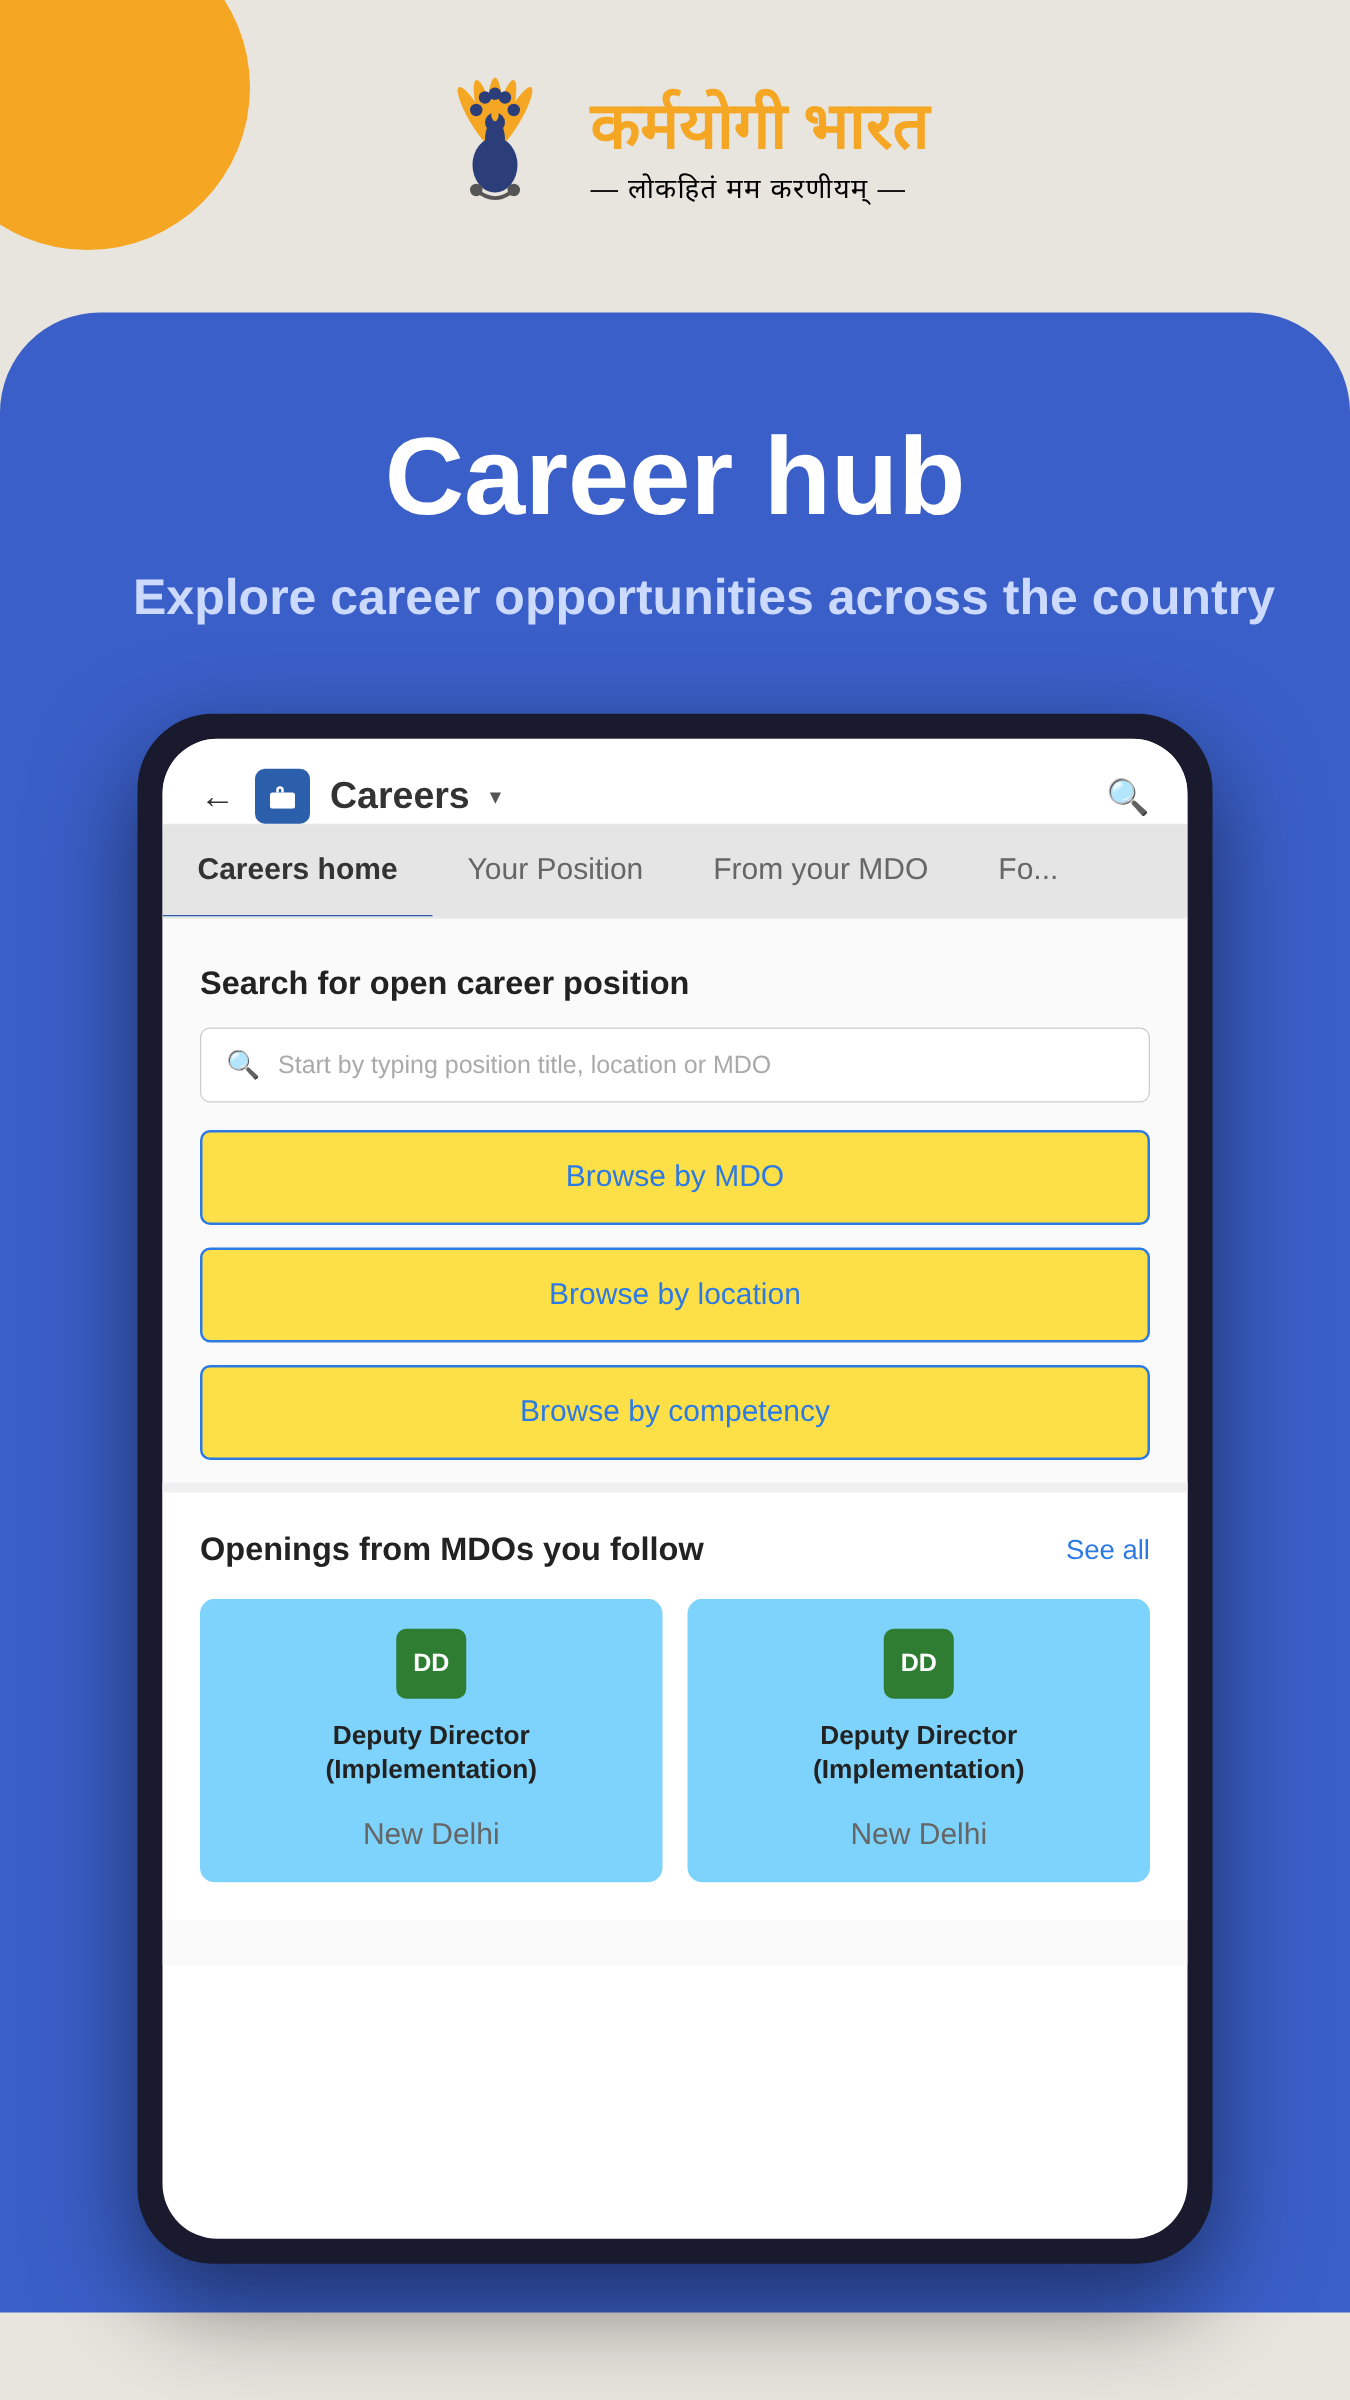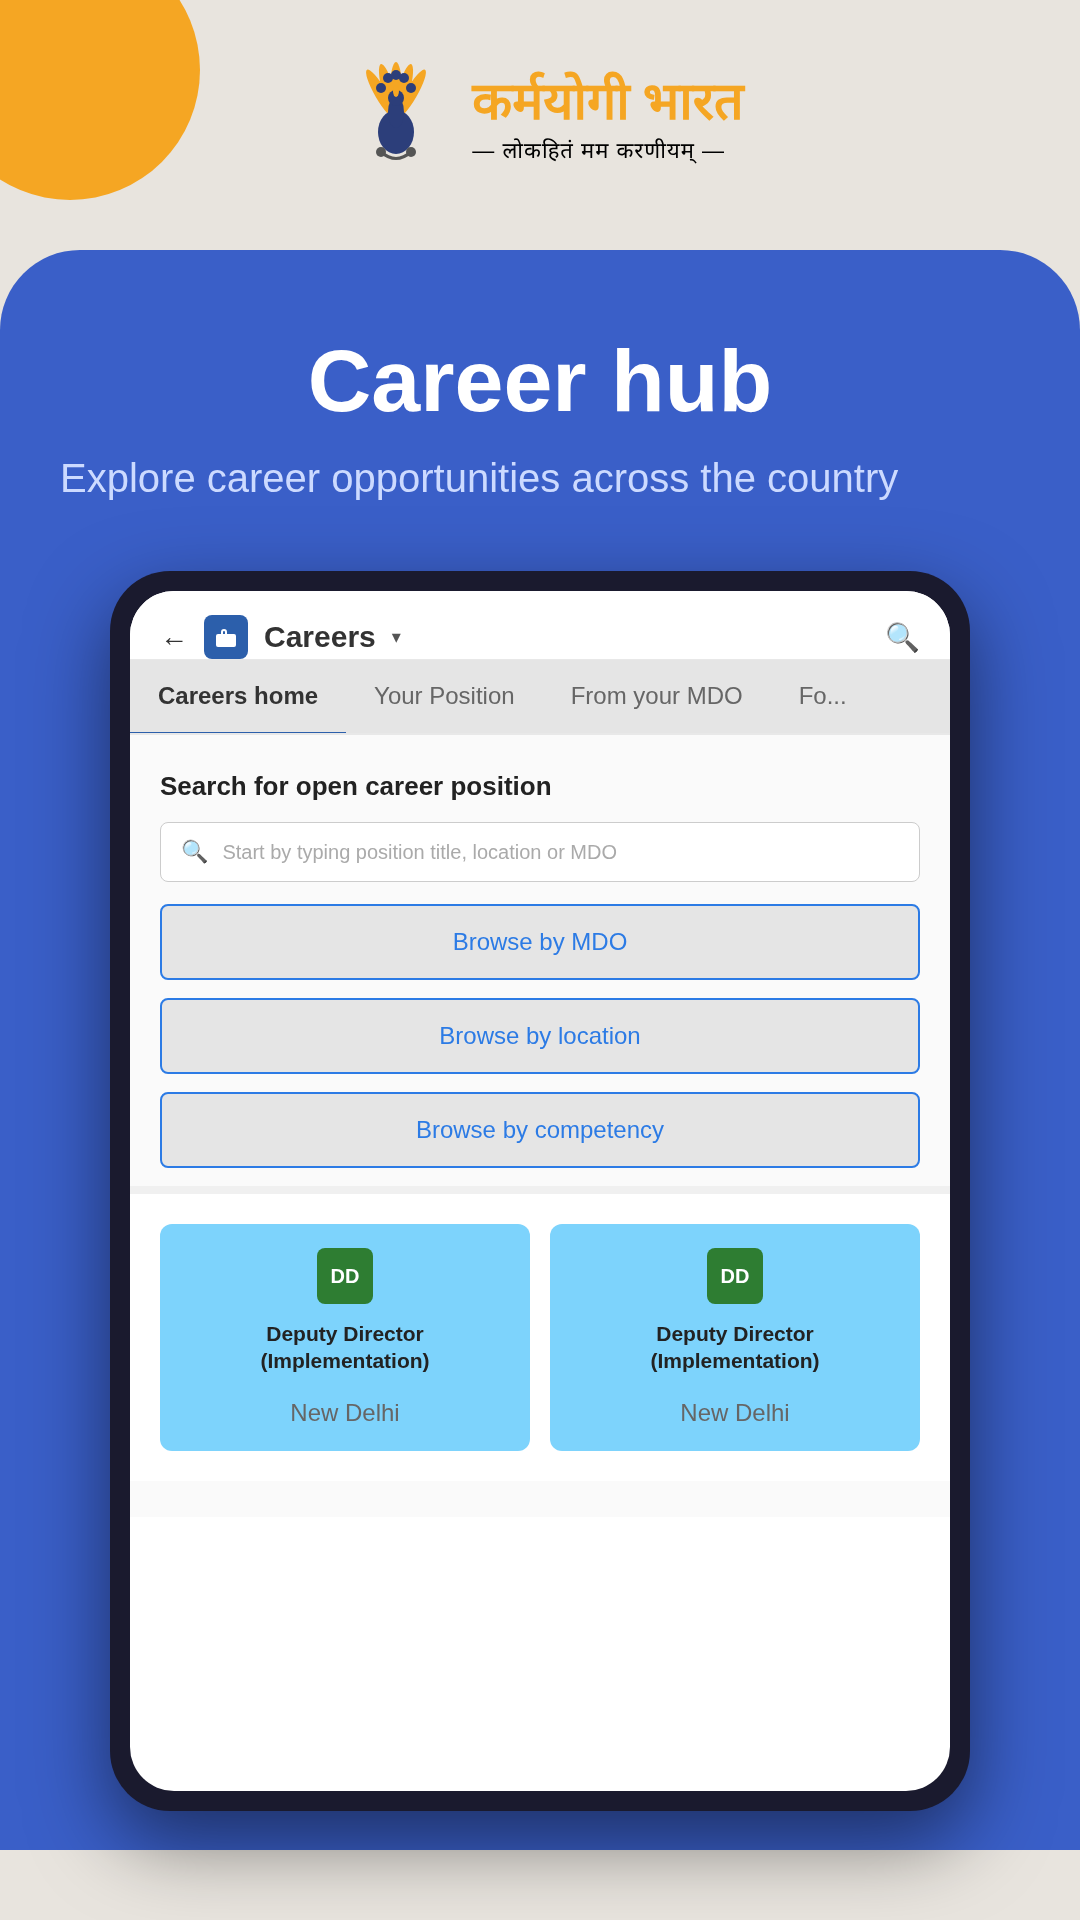--- a/index.html
+++ b/index.html
@@ -92,25 +92,25 @@
 
     .hero-title {
       text-align: center;
       font-size: 88px;
       font-weight: 700;
       color: #ffffff;
       margin-bottom: 24px;
     }
 
     .hero-subtitle {
-      text-align: left;
+      text-align: right;
       font-size: 40px;
       color: #ccdaff;
       margin-bottom: 70px;
-      font-weight: 400;
+      font-weight: 700;
     }
 
     
     .phone-mockup {
       position: relative;
       width: 860px;
       margin: 0 auto;
       background: #1a1a2e;
       border-radius: 60px;
       padding: 20px;
@@ -232,21 +232,21 @@
       color: #aaa;
     }
 
     .browse-btn {
       display: block;
       width: 100%;
       text-align: center;
       padding: 22px;
       border: 2px solid #2c7be5;
       border-radius: 8px;
-      background: #e5e5e5;
+      background: #fde047;
       color: #2c7be5;
       font-size: 24px;
       font-weight: 500;
       margin-bottom: 18px;
       cursor: pointer;
     }
 
     
     .openings-section {
       background: #fff;
@@ -395,20 +395,24 @@
         <div class="search-bar">
           <span class="search-bar-icon">🔍</span>
           <span class="search-placeholder">Start by typing position title, location or MDO</span>
         </div>
 
         <button class="browse-btn">Browse by MDO</button>
         <button class="browse-btn">Browse by location</button>
         <button class="browse-btn">Browse by competency</button>
 
         <div class="openings-section">
+          <div class="openings-header">
+            <span class="openings-title">Openings from MDOs you follow</span>
+            <span class="see-all">See all</span>
+          </div>
           <div class="cards-row">
             <div class="job-card">
               <div class="dd-badge">DD</div>
               <div class="job-title">Deputy Director (Implementation)</div>
               <div class="job-location">New Delhi</div>
             </div>
             <div class="job-card">
               <div class="dd-badge">DD</div>
               <div class="job-title">Deputy Director (Implementation)</div>
               <div class="job-location">New Delhi</div>

